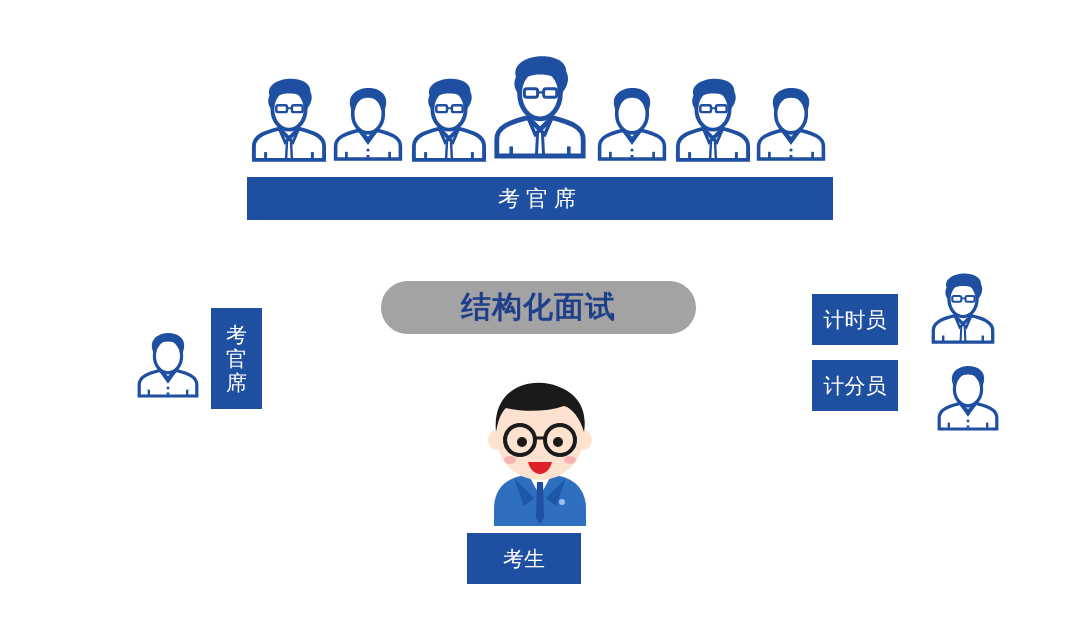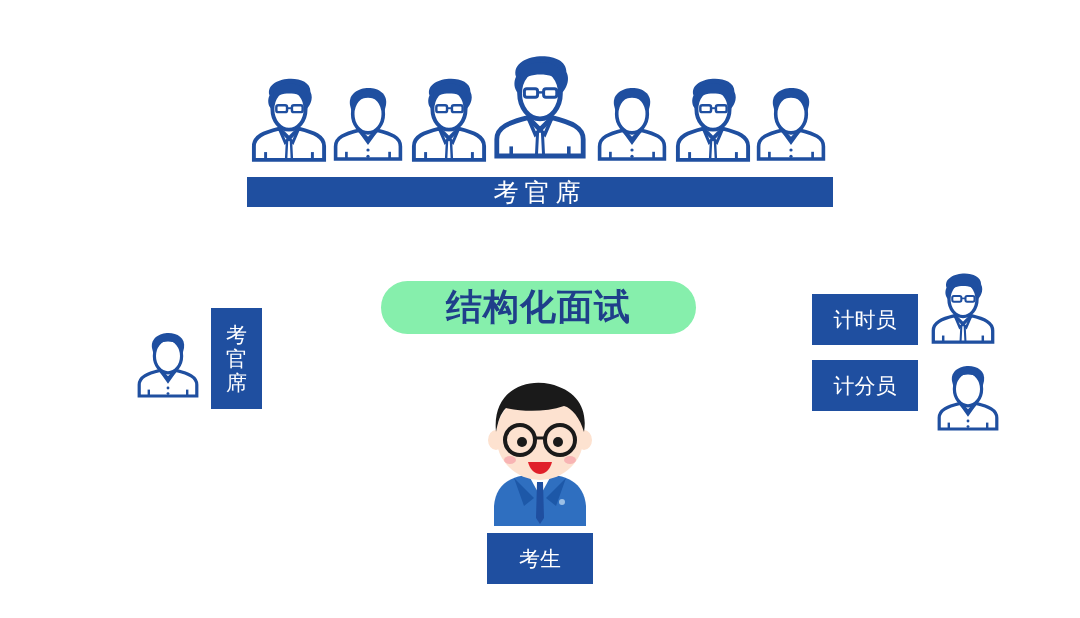--- a/index.html
+++ b/index.html
@@ -1,23 +1,23 @@
 <!DOCTYPE html>
 <html><head>
 <meta charset="utf-8">
 <style>
   html, body { margin:0; padding:0; background:#ffffff; }
   body { width:1080px; height:618px; position:relative; overflow:hidden; font-family:"DejaVu Sans", sans-serif; }
   .abs { position:absolute; }
   .bar { background:#1f4fa0; color:#fff; display:flex; align-items:center; justify-content:center; }
-  .top-bar { left:247px; top:177px; width:586px; height:30px; font-size:25px; letter-spacing:6px; }
-  .title-pill { left:381px; top:281px; width:315px; height:53px; background:#86efac; border-radius:27px; color:#1f3f8a; font-weight:bold; font-size:36px; display:flex; align-items:center; justify-content:center; letter-spacing:1px; }
+  .top-bar { left:247px; top:177px; width:586px; height:43px; font-size:22px; letter-spacing:6px; }
+  .title-pill { left:381px; top:281px; width:315px; height:53px; background:#a3a3a3; border-radius:27px; color:#1f3f8a; font-weight:bold; font-size:30px; display:flex; align-items:center; justify-content:center; letter-spacing:1px; }
   .vert-bar { left:211px; top:308px; width:51px; height:101px; flex-direction:column; font-size:21px; line-height:24px; }
-  .side-bar { width:106px; height:51px; font-size:21px; }
-  .cand-bar { left:487px; top:533px; width:106px; height:51px; font-size:21px; }
+  .side-bar { width:86px; height:51px; font-size:21px; }
+  .cand-bar { left:467px; top:533px; width:114px; height:51px; font-size:21px; }
   svg.person { position:absolute; }
 </style>
 </head>
 <body>
 
 <svg width="0" height="0" style="position:absolute">
   <defs>
     <g id="p-glasses-tie">
       <path d="M20,26 C14,6 62,2 62,22 C66,30 60,38 58,40 L22,40 C18,36 18,30 20,26Z" fill="#1f4fa0"></path>
       <ellipse cx="40" cy="40" rx="17" ry="21" fill="#fff" stroke="#1f4fa0" stroke-width="4"></ellipse>

